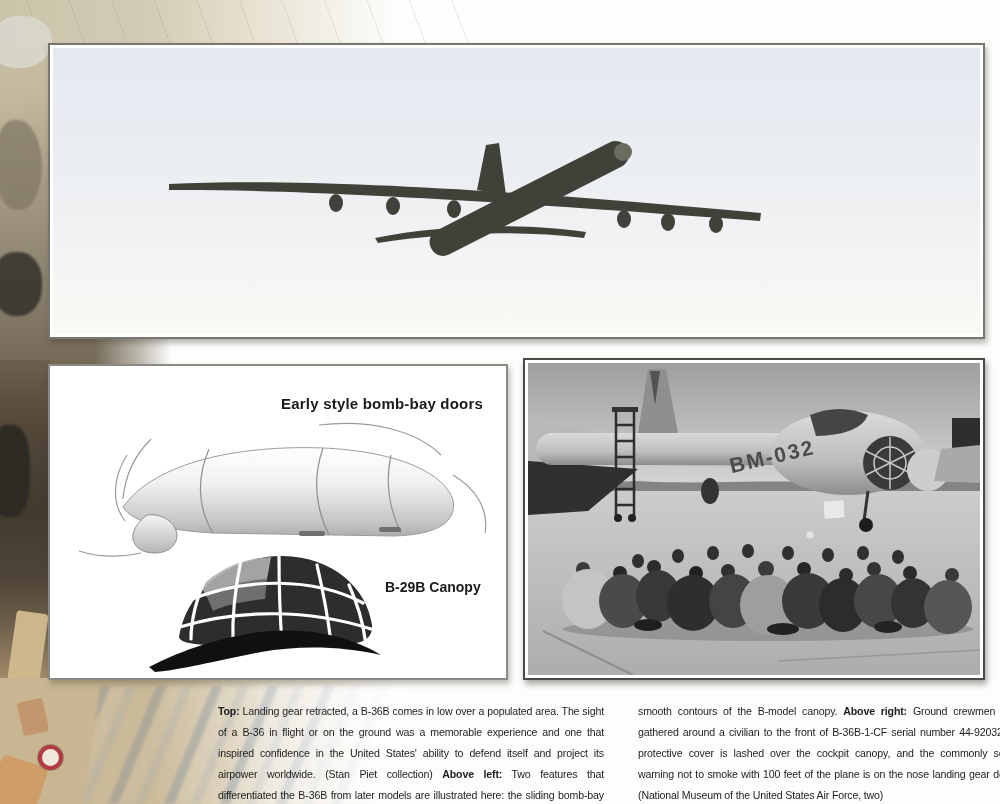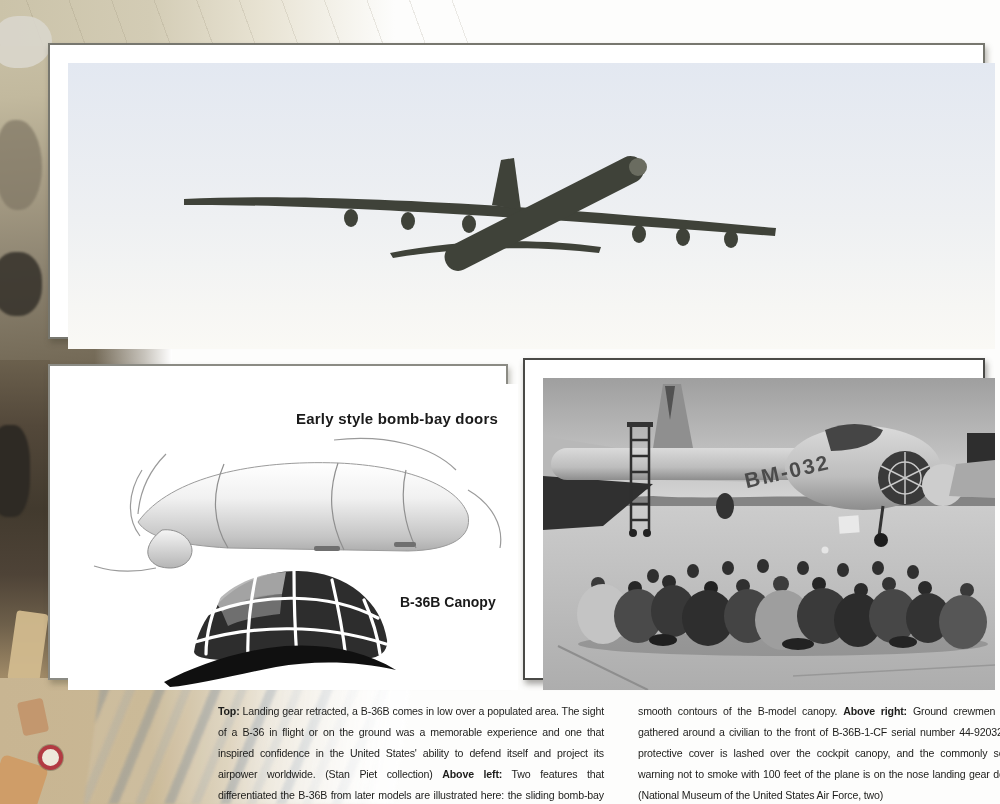--- a/index.html
+++ b/index.html
@@ -31,21 +31,21 @@
     background:repeating-linear-gradient(105deg,rgba(120,140,162,.40) 0 10px,rgba(238,241,245,.12) 10px 26px,rgba(165,180,196,.30) 26px 35px,rgba(255,255,255,.05) 35px 54px);
     transform:skewX(-8deg);filter:blur(1.6px);opacity:.85;}
   .bg-streaks::after{content:'';position:absolute;inset:0;
     background:linear-gradient(90deg,rgba(255,255,255,0) 45%,#fff 95%);}
   .bg-roundel{left:38px;top:745px;width:17px;height:17px;border-radius:50%;
     background:#eee8da;border:4px solid #b23a42;box-shadow:0 0 0 1px rgba(90,80,60,.4);}
   .bg-orange1{left:-6px;top:760px;width:48px;height:52px;background:#cf9d68;border-radius:6px;transform:rotate(18deg);}
   .bg-orange2{left:20px;top:700px;width:26px;height:34px;background:#c2946a;border-radius:4px;transform:rotate(-12deg);opacity:.9;}
 
   
-  .frame{position:absolute;z-index:2;background:#fff;box-sizing:border-box;padding:18px;}
+  .frame{position:absolute;z-index:2;background:#fff;box-sizing:border-box;padding:3px;}
   .frame-top{left:48px;top:43px;width:937px;height:296px;border:2px solid #77776f;
     box-shadow:2px 4px 6px rgba(70,65,50,.40);}
   .frame-panel{left:48px;top:364px;width:460px;height:316px;border:2px solid #8b8b84;
     box-shadow:2px 4px 6px rgba(70,65,50,.35);}
   .frame-ground{left:523px;top:358px;width:462px;height:322px;border:2px solid #4a4a47;
     box-shadow:2px 4px 6px rgba(60,58,50,.45);}
   .frame svg{display:block;}
 
   
   .panel-inner{position:relative;width:450px;height:306px;background:#fff;}
@@ -155,21 +155,21 @@
           <path d="M92,19 C86,48 83,76 84,102"></path>
           <path d="M130,15 C130,45 131,75 133,103"></path>
           <path d="M168,24 C174,50 179,76 182,102"></path>
           <path d="M200,44 C208,62 214,82 216,98"></path>
           <path d="M31,86 C90,68 160,68 222,88"></path>
           <path d="M38,60 C95,36 165,36 214,62"></path>
         </g>
         <path d="M0,126 C28,112 60,99 104,92 C152,85 198,93 232,114 C194,105 150,104 112,111 C70,119 32,129 6,131 Z" fill="#101010"></path>
       </svg>
 
-      <div class="label-canopy">B-36B Canopy</div>
+      <div class="label-canopy">B-29B Canopy</div>
     </div>
   </div>
 
   <figure class="frame frame-ground" style="margin:0">
     <svg width="452" height="312" viewBox="0 0 452 312">
       <defs>
         <linearGradient id="gsky" x1="0" y1="0" x2="0" y2="1">
           <stop offset="0" stop-color="#9f9f9f"></stop>
             <stop offset="1" stop-color="#d8d8d8"></stop>
         </linearGradient>

